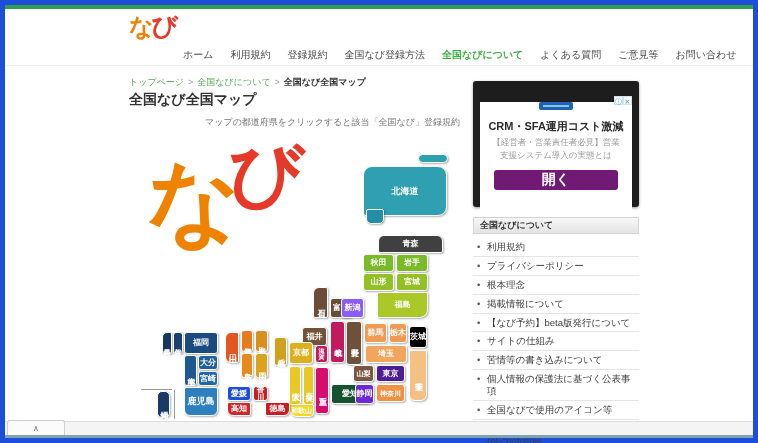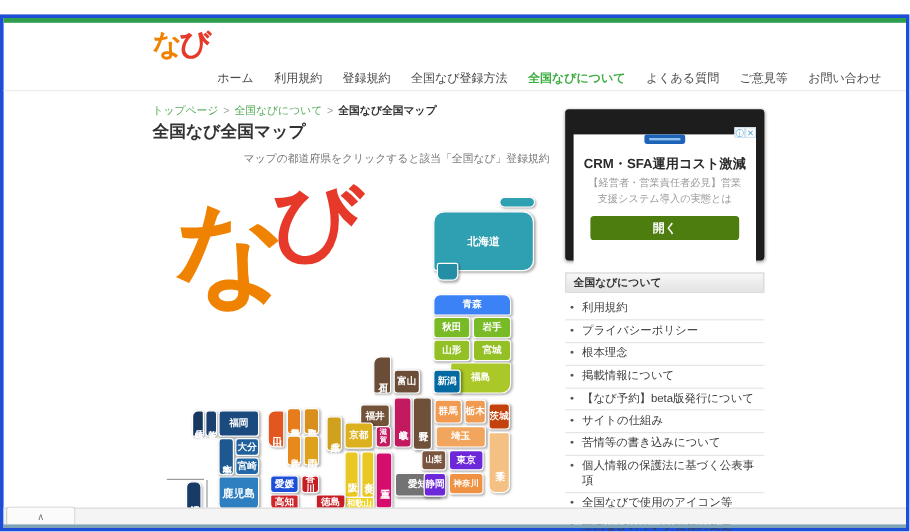--- a/index.html
+++ b/index.html
@@ -1,18 +1,18 @@
 <!DOCTYPE html>
 <html><head>
 <meta charset="utf-8">
 <style>
   * { margin:0; padding:0; box-sizing:border-box; }
   html,body { width:758px; height:443px; }
   body { font-family:"Liberation Sans", sans-serif; background:#fff; position:relative; overflow:hidden; }
-  #frame { position:absolute; inset:0; border:3px solid #1d4ed8; background:#fff;margin-top:12px; }
+  #frame { position:absolute; inset:0; border:5px solid #1d4ed8; background:#fff; }
   #topbar { position:absolute; left:0; top:0; width:100%; height:4px; background:#2f9e4e; }
 
   
   #logo { position:absolute; left:124px; top:8px; display:flex; align-items:flex-start; }
   .logo-mark { font-weight:bold; line-height:1; letter-spacing:-2px; }
   .logo-na { color:#ef8200; font-size:24px; }
   .logo-bi { color:#e6392a; font-size:26px; }
   .logo-txt { margin-left:6px; }
   .logo-sub { color:#ef8200; font-size:14px; font-weight:bold; letter-spacing:1px; }
   .logo-tag { color:#f2a24b; font-size:5px; letter-spacing:1px; margin-top:1px; }
@@ -46,21 +46,21 @@
   #ad { position:absolute; left:468px; top:76px; width:166px; height:126px;
         background:#1d1d1d; border-radius:3px; padding:7px; box-shadow:0 1px 3px rgba(0,0,0,.4); }
   #ad-inner { position:relative; width:100%; height:100%; background:#fff; text-align:center; }
   #ad-icons { position:absolute; right:0; top:-6px; display:flex; }
   .ad-ico { width:9px; height:9px; background:#fff; color:#57a0d8; font-size:7px; line-height:9px;
             text-align:center; border:1px solid #cfe3f2; cursor:pointer; }
   #ad-logo { margin:14px auto 0; width:34px; height:8px; background:#1d63b8; border-radius:2px; position:relative; }
   #ad-logo:after { content:""; position:absolute; left:4px; top:3px; right:4px; height:2px; background:#8fc0ee; }
   #ad-title { margin-top:9px; font-size:11px; font-weight:bold; color:#2b2b2b; letter-spacing:0; }
   .ad-body { font-size:8.5px; color:#999; margin-top:3px; }
-  #ad-btn { margin:8px auto 0; width:124px; height:20px; background:#4d7c0f; color:#fff; font-size:10px;
+  #ad-btn { margin:8px auto 0; width:124px; height:20px; background:#701a75; color:#fff; font-size:14px;
             font-weight:bold; border-radius:3px; display:flex; align-items:center; justify-content:center; cursor:pointer; }
 
   
   #sidebar { position:absolute; left:468px; top:212px; width:166px; }
   #sidebar-title { height:17px; background:linear-gradient(#f7f7f7,#e3e3e3); border:1px solid #d4d4d4;
                    font-size:9px; font-weight:bold; color:#333; display:flex; align-items:center; padding-left:6px; }
   #sidebar-list { list-style:none; margin-top:4px; }
   #sidebar-list li { font-size:9.5px; color:#3c3c3c; padding:3px 2px 3px 14px; border-bottom:1px solid #e5e5e5;
                      position:relative; line-height:1.25; cursor:pointer; }
   #sidebar-list li:before { content:"•"; position:absolute; left:4px; color:#555; }
@@ -98,43 +98,43 @@
   <h1 id="page-title">全国なび全国マップ</h1>
   <div id="map-desc">マップの都道府県をクリックすると該当「全国なび」登録規約</div>
 
   <div class="big-na">な</div>
   <div class="big-bi">び</div>
 
   <div id="map-layer">
       <div class="tile" style="left: 413px; top: 149px; width: 30px; height: 9px; background: rgb(47, 159, 178); border-radius: 5px;"></div>
       <div class="tile" style="left: 358px; top: 161px; width: 84px; height: 50px; background: rgb(47, 159, 178); border-radius: 9px 9px 9px 3px; font-size: 9px;">北海道</div>
       <div class="tile" style="left: 361px; top: 204px; width: 18px; height: 15px; background: rgb(36, 143, 164); border-radius: 2px 2px 5px 5px;"></div>
-      <div class="tile" style="left: 358px; top: 230px; width: 65px; height: 18px; background: #3b82f6; border-radius: 6px 6px 2px 2px;">青森</div>
+      <div class="tile" style="left: 373px; top: 230px; width: 65px; height: 18px; background: #404040; border-radius: 6px 6px 2px 2px;">青森</div>
       <div class="tile" style="left: 358px; top: 249px; width: 31px; height: 18px; background: rgb(121, 187, 39);">秋田</div>
       <div class="tile" style="left: 391px; top: 249px; width: 32px; height: 18px; background: rgb(121, 187, 39);">岩手</div>
       <div class="tile" style="left: 358px; top: 268px; width: 31px; height: 18px; background: rgb(146, 192, 37);">山形</div>
       <div class="tile" style="left: 391px; top: 268px; width: 32px; height: 18px; background: rgb(146, 192, 37);">宮城</div>
       <div class="tile" style="left: 372px; top: 287px; width: 51px; height: 26px; background: rgb(170, 200, 39); border-radius: 2px 2px 8px;">福島</div>
       <div class="tile v" style="left: 308px; top: 282px; width: 15px; height: 31px; background: rgb(107, 76, 55); border-radius: 6px 2px 2px;">石川</div>
       <div class="tile" style="left: 325px; top: 293px; width: 22px; height: 20px; background: rgb(107, 76, 55);">富山</div>
-      <div class="tile" style="left: 358px; top: 293px; width: 23px; height: 20px; background: #0369a1;">新潟</div>
+      <div class="tile" style="left: 336px; top: 293px; width: 23px; height: 20px; background: #8b5cf6;">新潟</div>
       <div class="tile" style="left: 297px; top: 322px; width: 25px; height: 19px; background: rgb(115, 82, 58);">福井</div>
       <div class="tile v" style="left: 341px; top: 316px; width: 16px; height: 44px; background: rgb(111, 80, 57);">長野</div>
       <div class="tile" style="left: 348px; top: 360px; width: 21px; height: 17px; background: rgb(122, 86, 64); font-size: 7px;">山梨</div>
       <div class="tile" style="left: 359px; top: 318px; width: 23px; height: 20px; background: rgb(241, 154, 82);">群馬</div>
       <div class="tile" style="left: 384px; top: 318px; width: 18px; height: 20px; background: rgb(241, 154, 82);">栃木</div>
-      <div class="tile" style="left: 404px; top: 321px; width: 18px; height: 22px; background: #c2410c;">茨城</div>
+      <div class="tile" style="left: 404px; top: 321px; width: 18px; height: 22px; background: #000000;">茨城</div>
       <div class="tile" style="left: 360px; top: 340px; width: 42px; height: 18px; background: rgb(242, 165, 92);">埼玉</div>
-      <div class="tile" style="left: 371px; top: 360px; width: 29px; height: 17px; background: #6d28d9;">東京</div>
+      <div class="tile" style="left: 371px; top: 360px; width: 29px; height: 17px; background: #4c1d95;">東京</div>
       <div class="tile" style="left: 371px; top: 379px; width: 29px; height: 18px; background: rgb(239, 146, 67); font-size: 7px;">神奈川</div>
       <div class="tile v" style="left: 404px; top: 345px; width: 18px; height: 51px; background: rgb(244, 192, 131); border-radius: 2px 2px 6px 6px;">千葉</div>
       <div class="tile v" style="left: 325px; top: 316px; width: 15px; height: 42px; background: rgb(194, 25, 95);">岐阜</div>
       <div class="tile" style="left: 310px; top: 340px; width: 13px; height: 18px; background: rgb(194, 25, 95); font-size: 6px;">滋賀</div>
       <div class="tile v" style="left: 310px; top: 362px; width: 14px; height: 47px; background: rgb(214, 13, 109);">三重</div>
-      <div class="tile" style="left: 326px; top: 379px; width: 38px; height: 20px; background: #737373;">愛知</div>
+      <div class="tile" style="left: 326px; top: 379px; width: 38px; height: 20px; background: #14532d;">愛知</div>
       <div class="tile" style="left: 350px; top: 379px; width: 19px; height: 20px; background: #6d28d9;">静岡</div>
       <div class="tile v" style="left: 269px; top: 332px; width: 13px; height: 29px; background: rgb(207, 161, 28);">兵庫</div>
       <div class="tile" style="left: 284px; top: 337px; width: 24px; height: 22px; background: rgb(221, 176, 30);">京都</div>
       <div class="tile v" style="left: 284px; top: 361px; width: 12px; height: 39px; background: rgb(233, 200, 35);">大阪</div>
       <div class="tile v" style="left: 298px; top: 361px; width: 11px; height: 39px; background: rgb(233, 200, 35);">奈良</div>
       <div class="tile" style="left: 284px; top: 399px; width: 25px; height: 13px; background: rgb(240, 214, 38); border-radius: 2px 2px 4px 8px; font-size: 7px;">和歌山</div>
       <div class="tile v" style="left: 220px; top: 327px; width: 14px; height: 31px; background: rgb(226, 86, 32); border-radius: 6px 2px 2px 6px;">山口</div>
       <div class="tile v" style="left: 236px; top: 325px; width: 12px; height: 22px; background: rgb(230, 124, 27);">島根</div>
       <div class="tile v" style="left: 250px; top: 325px; width: 13px; height: 22px; background: rgb(217, 143, 28);">鳥取</div>
       <div class="tile v" style="left: 236px; top: 348px; width: 12px; height: 25px; background: rgb(232, 137, 28);">広島</div>

